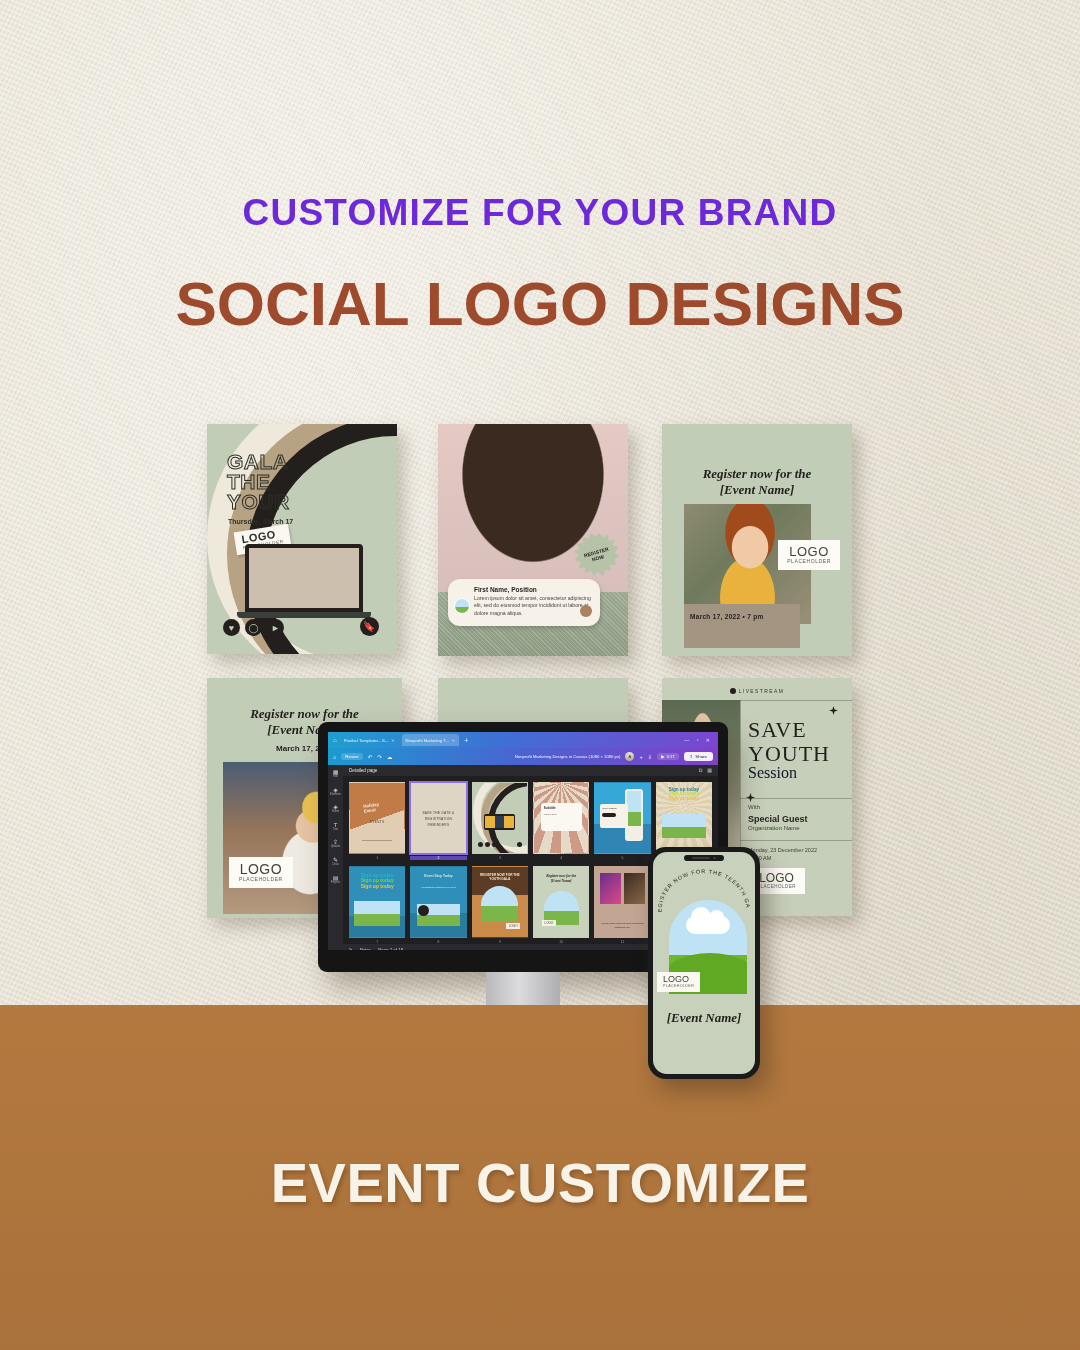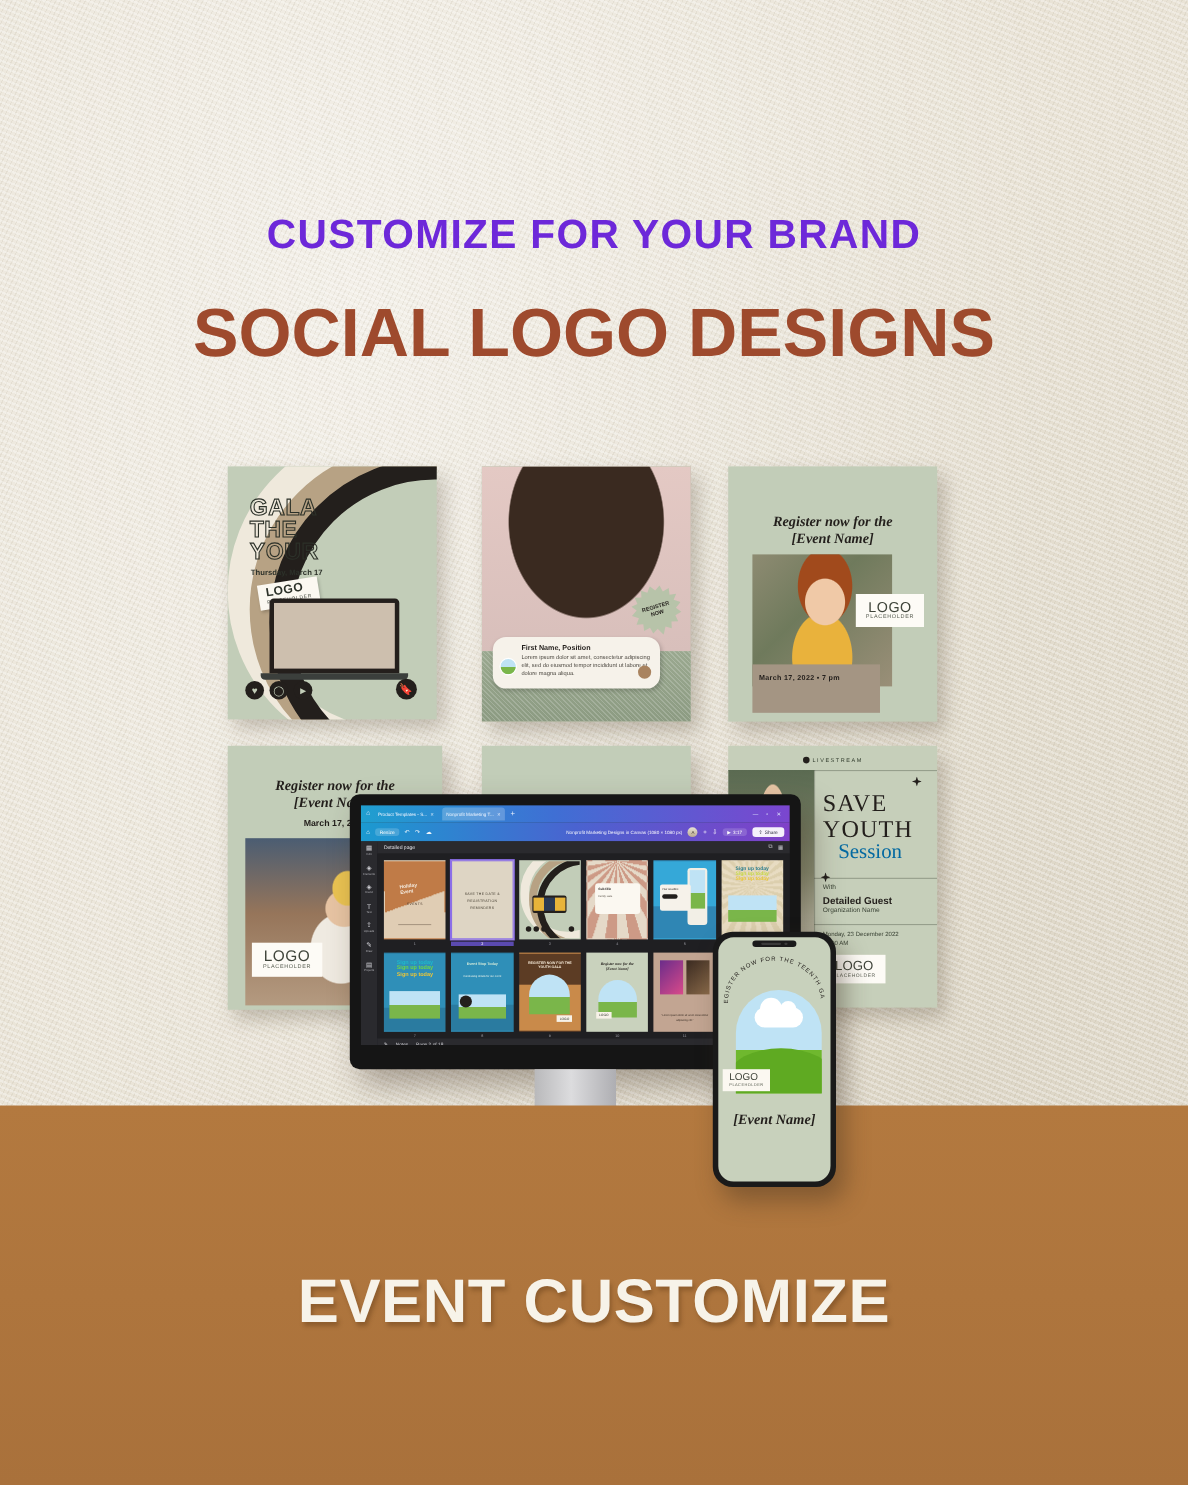--- a/index.html
+++ b/index.html
@@ -238,21 +238,21 @@
     position: absolute; width: 9px; height: 9px; background: #231f1c;
     clip-path: polygon(50% 0,62% 38%,100% 50%,62% 62%,50% 100%,38% 62%,0 50%,38% 38%);
   }
   .ev-name {
     position: absolute; left: 86px; top: 40px;
     font-family: "Liberation Serif", serif; font-size: 22px; line-height: 1.08;
     color: #231f1c; letter-spacing: 1px;
   }
   .ev-session {
     position: absolute; left: 86px; top: 86px;
-    font-family: "Liberation Serif", serif; font-size: 19px; color: #0369a1; margin-left: 14px;
+    font-family: "Liberation Serif", serif; font-size: 16px; color: #0f172a;
   }
   .ev-with { position: absolute; left: 86px; top: 126px; font-size: 6px; color: #3b4436; }
   .ev-guest { position: absolute; left: 86px; top: 136px; font-size: 9px; font-weight: bold; color: #231f1c; }
   .ev-org { position: absolute; left: 86px; top: 147px; font-size: 6px; color: #3b4436; }
   .ev-when { position: absolute; left: 86px; top: 168px; font-size: 5.5px; line-height: 1.5; color: #3b4436; }
   .ev-logo {
     position: absolute; left: 86px; top: 190px; background: #fdfbf6;
     padding: 4px 9px 5px; text-align: center;
   }
   .ev-logo .l1 { font-size: 12px; color: #3f443a; line-height: 1; }
@@ -553,21 +553,21 @@
   <div class="ev-rule-h" style="top:162px"></div>
   <div class="ev-diamond" style="right:14px; top:28px"></div>
   <div class="ev-diamond" style="left:84px; top:115px"></div>
   <div class="ev-photo"></div>
   <div class="ev-name">
     <div>SAVE</div>
     <div>YOUTH</div>
   </div>
   <div class="ev-session">Session</div>
   <div class="ev-with">With</div>
-  <div class="ev-guest">Detailed Guest</div>
+  <div class="ev-guest">Special Guest</div>
   <div class="ev-org">Organization Name</div>
   <div class="ev-when">
     <div>Monday, 23 December 2022</div>
     <div>09:00 AM</div>
   </div>
   <div class="ev-logo">
     <div class="l1">LOGO</div>
     <div class="l2">PLACEHOLDER</div>
   </div>
 </div>

